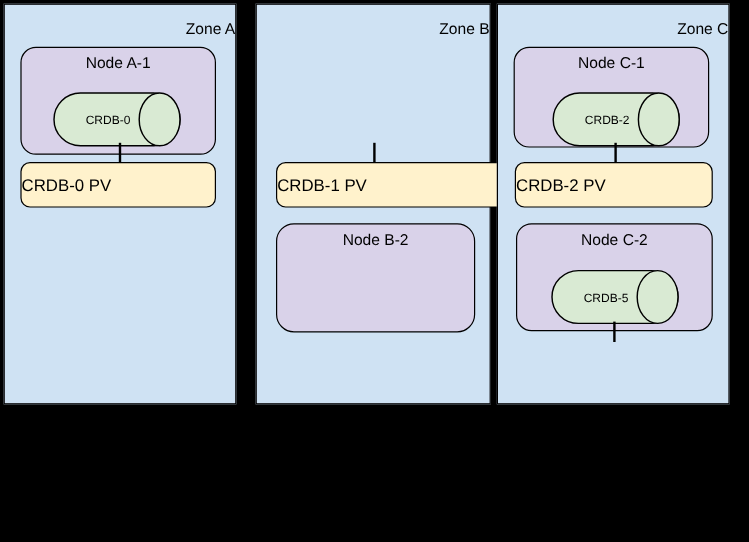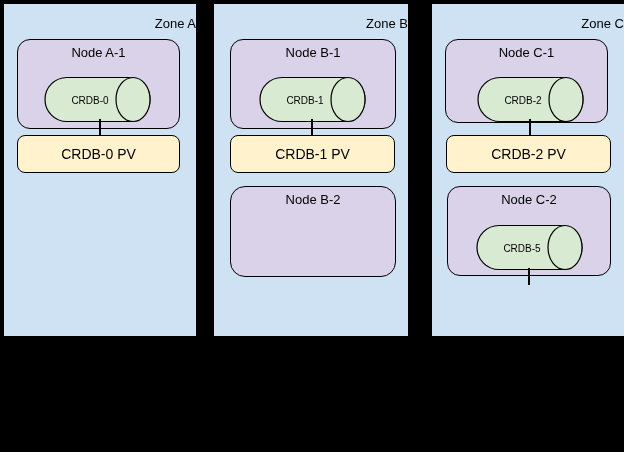--- a/index.html
+++ b/index.html
@@ -44,21 +44,21 @@
     line-height: 1;
   }
   .pv {
     position: absolute;
     background: var(--pv-fill, #fff2cc);
     border: 1px solid var(--stroke, #000000);
     border-radius: 8px;
     box-sizing: border-box;
     display: flex;
     align-items: center;
-    justify-content: center;
+    justify-content: flex-start;
     font-size: 14px;
   }
   .connector {
     position: absolute;
     width: 2px;
     background: var(--stroke, #000000);
   }
   .cyl {
     position: absolute;
   }
@@ -93,41 +93,33 @@
     <div class="connector" style="left:95px; top:115px; height:17px;"></div>
 
     <div class="pv" style="left:13px; top:131px; width:163px; height:38px;">
       <span>CRDB-0 PV</span>
     </div>
   </div>
 
   <div class="zone" style="left:213px; width:196px;">
     <div class="zone-title">Zone B</div>
 
-    <div class="node" style="left:16px; top:35px; width:166px; height:90px;">
-      <div class="node-title">Node B-1</div>
-      <svg class="cyl" style="left:28px; top:36px;" width="110" height="48" viewBox="0 0 110 48">
-        <rect class="shape" x="1" y="1.5" width="105" height="44" rx="22" ry="22"></rect>
-        <ellipse class="shape" cx="89" cy="23.5" rx="17" ry="22"></ellipse>
-        <text x="46" y="27.5" text-anchor="middle">CRDB-1</text>
-      </svg>
-    </div>
 
     <div class="connector" style="left:97px; top:115px; height:17px;"></div>
 
-    <div class="pv" style="left:16px; top:131px; width:165px; height:38px;">
+    <div class="pv" style="left:16px; top:131px; width:200px; height:38px;">
       <span>CRDB-1 PV</span>
     </div>
 
     <div class="node" style="left:16px; top:182px; width:166px; height:91px;border-radius:15px;">
       <div class="node-title">Node B-2</div>
     </div>
   </div>
 
-  <div class="zone" style="left:431px; width:194px;">
+  <div class="zone" style="left:414px; width:194px;">
     <div class="zone-title">Zone C</div>
 
     <div class="node" style="left:13px; top:35px; width:163px; height:84px;">
       <div class="node-title">Node C-1</div>
       <svg class="cyl" style="left:31px; top:36px;" width="110" height="48" viewBox="0 0 110 48">
         <rect class="shape" x="1" y="1.5" width="105" height="44" rx="22" ry="22"></rect>
         <ellipse class="shape" cx="89" cy="23.5" rx="17" ry="22"></ellipse>
         <text x="46" y="27.5" text-anchor="middle">CRDB-2</text>
       </svg>
     </div>

